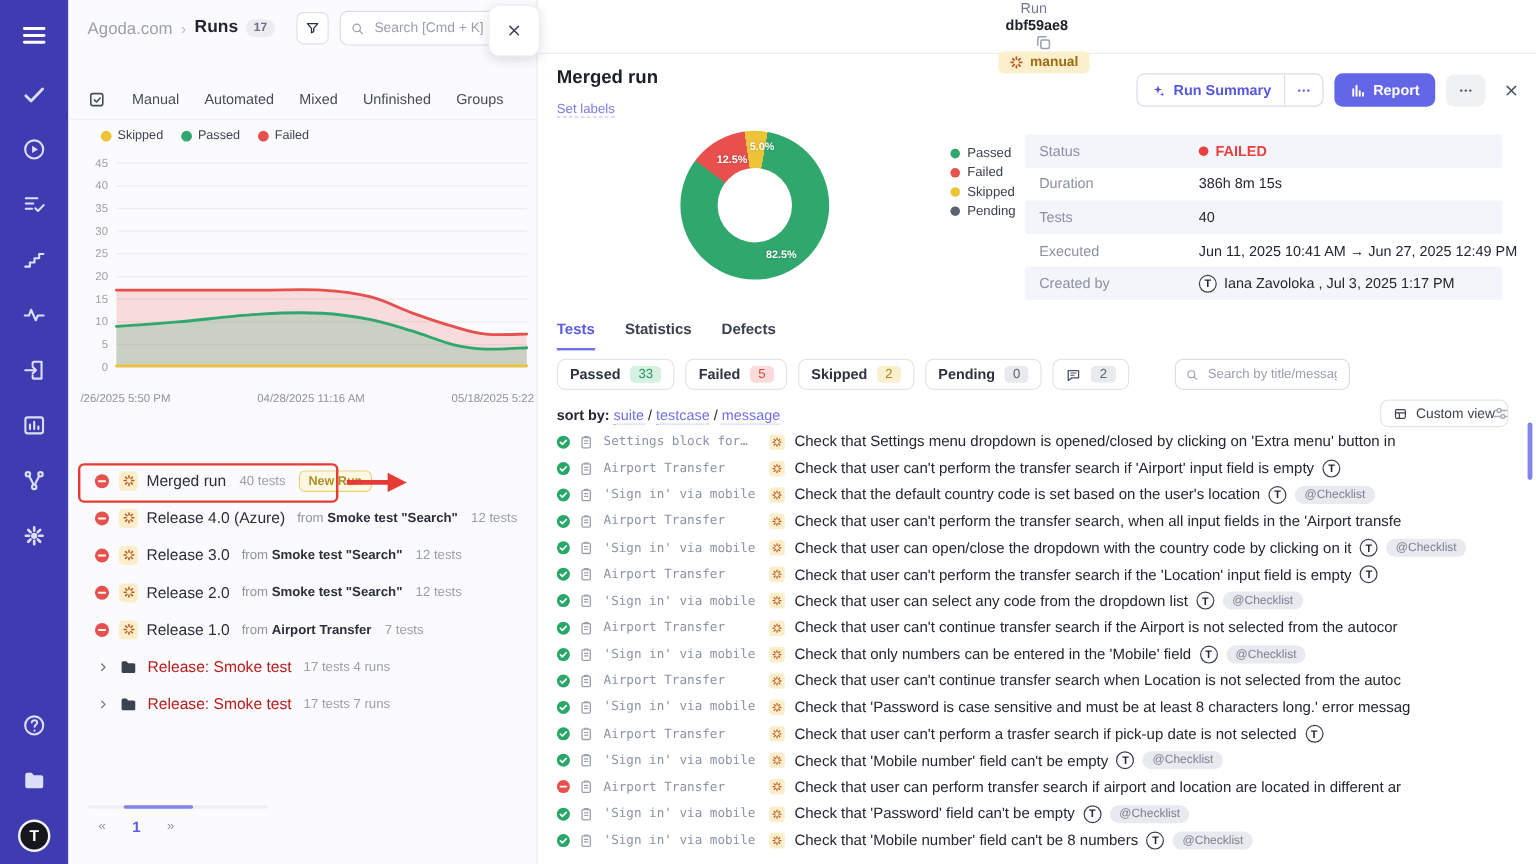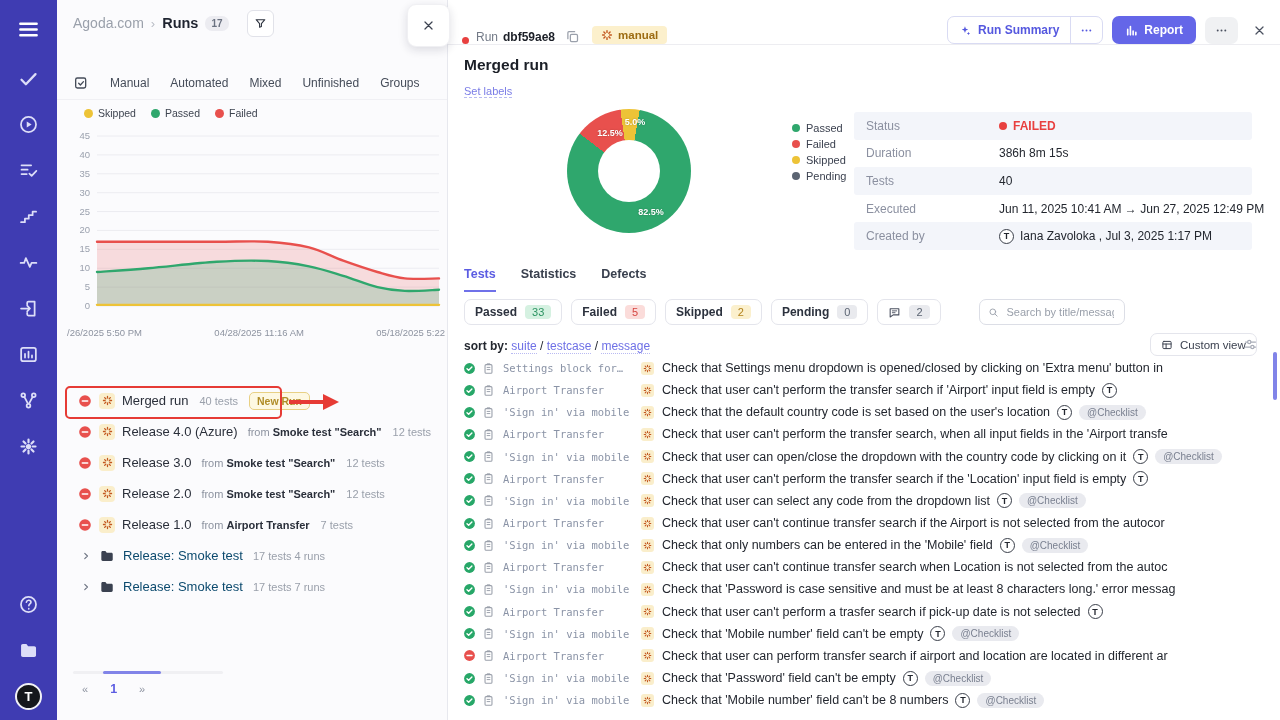--- a/index.html
+++ b/index.html
@@ -56,34 +56,34 @@
   .spinner-chip .icon{width:11px;height:11px;color:#c2571f;}
   .run-name{font-size:13px;color:#2a2f3a;}
   .run-from{font-size:11px;color:#8d93a0;margin-left:3px;}
   .run-from b{color:#2a2f3a;font-size:11px;}
   .run-tests{font-size:11px;color:#9aa0ab;margin-left:4px;}
   .new-run-badge{margin-left:4px;border:1px solid #e8d084;background:#fdf8e2;color:#b08d28;font-size:10.5px;
                  font-weight:700;border-radius:5px;padding:2px 7px;}
   .group-row{height:31px;display:flex;align-items:center;gap:8px;padding-left:24px;cursor:pointer;}
   .chev{width:10px;height:10px;color:#6b7280;}
   .folder-ic{width:16px;height:16px;color:#3a4150;}
-  .group-name{font-size:13px;color:#0c4a6e;}
+  .group-name{font-size:13px;color:#b91c1c;}
   .group-meta{font-size:11px;color:#9aa0ab;margin-left:2px;}
   .ann-box{position:absolute;left:8px;top:386px;width:217px;height:33px;border:2.5px solid #e63b35;border-radius:5px;
            pointer-events:none;}
   .ann-arrow{position:absolute;left:229px;top:391px;width:54px;height:22px;pointer-events:none;}
   .lp-hscroll-track{position:absolute;left:16px;top:671px;width:150px;height:3px;background:#f0f0f3;border-radius:2px;}
   .lp-hscroll-thumb{position:absolute;left:30px;top:0;width:58px;height:3px;background:#8184e8;border-radius:2px;cursor:grab;}
   .pagination{position:absolute;left:25px;top:682px;display:flex;align-items:center;gap:22px;}
   .pg-arrow{font-size:11px;color:#8d93a0;cursor:pointer;}
   .pg-num{font-size:12.5px;color:#5b5ce2;font-weight:700;cursor:pointer;}
 
   
   .right-panel{position:absolute;left:448px;top:0;width:832px;height:720px;background:#fff;}
-  .rp-header{height:45px;border-bottom:1px solid #ededf1;display:flex;align-items:flex-end;padding:0 14px;}
+  .rp-header{height:45px;border-bottom:1px solid #ededf1;display:flex;align-items:center;padding:0 14px;flex-direction:column;}
   .rp-dot{width:7px;height:7px;border-radius:50%;background:#e8403f;margin-right:7px;}
   .rp-run-label{font-size:12px;color:#737a87;margin-right:5px;}
   .rp-run-id{font-size:12px;font-weight:700;color:#1b1f27;}
   .copy-btn{width:15px;height:15px;color:#9aa0ab;margin-left:10px;cursor:pointer;}
   .manual-badge{display:flex;align-items:center;gap:5px;background:#fcf0cc;border-radius:4px;padding:3px 9px;margin-left:12px;}
   .manual-badge .icon{width:12px;height:12px;color:#c2571f;}
   .manual-badge span{font-size:11.5px;font-weight:700;color:#9d6c12;}
   .rp-actions{margin-left:auto;display:flex;align-items:center;gap:9px;}
   .summary-btn{display:flex;border:1px solid #d9dbf3;border-radius:7px;background:#fff;overflow:hidden;cursor:pointer;}
   .summary-main{display:flex;align-items:center;gap:6px;padding:6px 11px;color:#5558df;font-size:12px;font-weight:700;}
@@ -236,20 +236,29 @@
       <span class="bc-page">Runs</span>
       <span class="bc-count">17</span>
     </div>
     <button class="funnel-btn">
       <span class="icon">
           <svg viewBox="0 0 24 24" fill="none" stroke="currentColor" stroke-width="2" stroke-linecap="round" stroke-linejoin="round">
             <path d="M4 5h16l-6.3 7.2v5.2L10.3 19v-6.8z"></path>
           </svg>
         </span>
     </button>
+    <div class="lp-search">
+      <span class="icon">
+          <svg viewBox="0 0 24 24" fill="none" stroke="currentColor" stroke-width="2" stroke-linecap="round" stroke-linejoin="round">
+            <circle cx="10.5" cy="10.5" r="6.2"></circle>
+            <path d="M15.3 15.3L20 20"></path>
+          </svg>
+        </span>
+      <input type="text" placeholder="Search [Cmd + K]" style="">
+    </div>
     <div class="drawer-close">
       <span class="icon">
           <svg viewBox="0 0 24 24" fill="none" stroke="currentColor" stroke-width="2" stroke-linecap="round" stroke-linejoin="round">
             <path d="M5.5 5.5l13 13M18.5 5.5l-13 13" stroke-width="2.3"></path>
           </svg>
         </span>
     </div>
     <div class="lp-tabs" id="lpTabs">
         <span class="icon ">
           <svg viewBox="0 0 24 24" fill="none" stroke="currentColor" stroke-width="2" stroke-linecap="round" stroke-linejoin="round">

